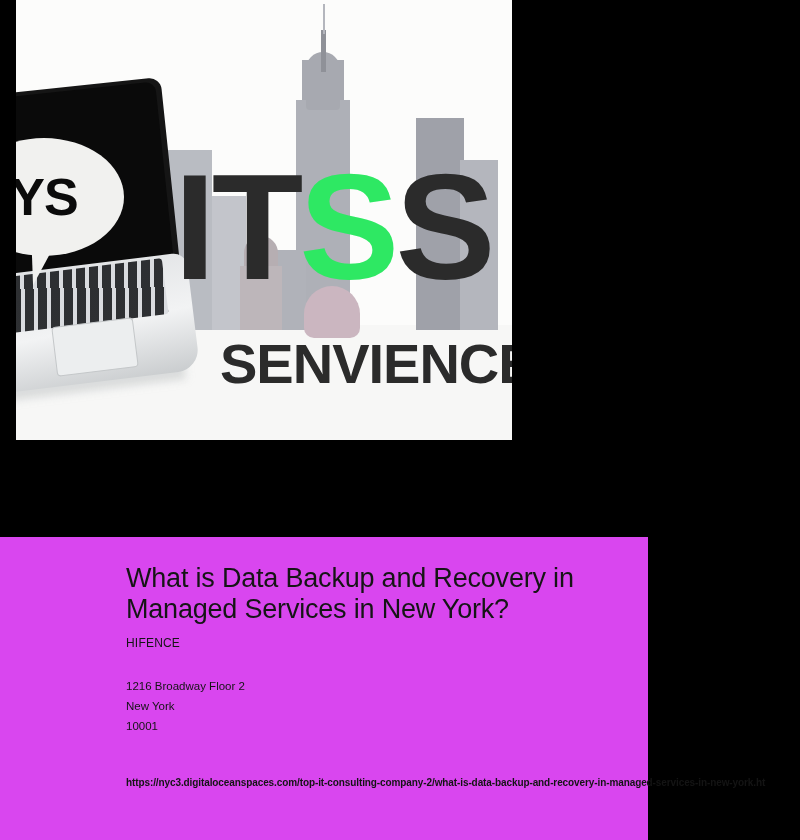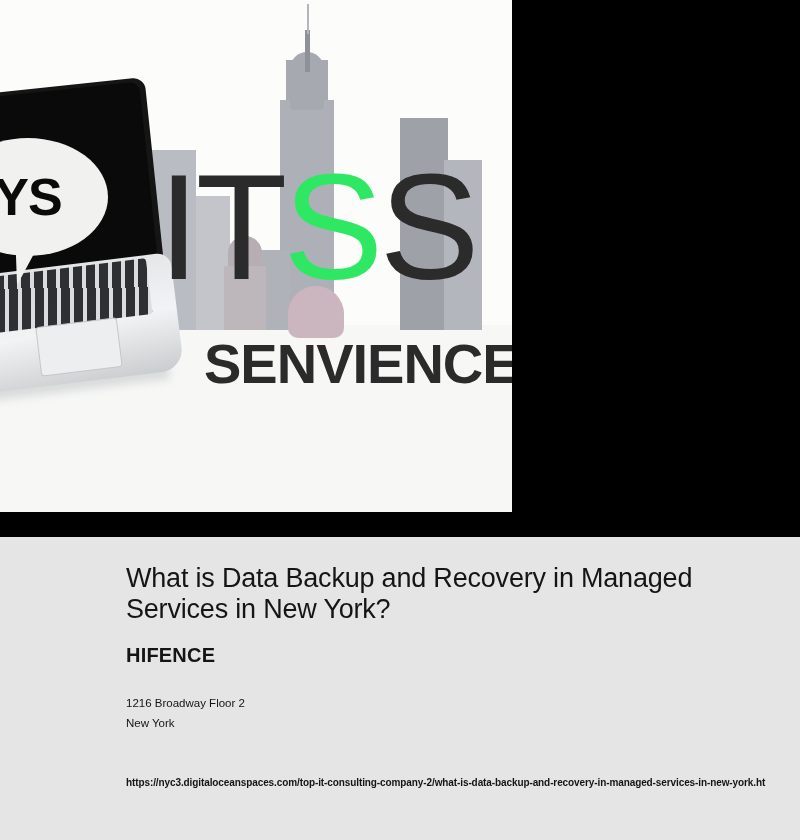--- a/index.html
+++ b/index.html
@@ -31,24 +31,24 @@
     top: 0;
     width: 800px;
     height: 537px;
     background: #000000;
     overflow: hidden;
   }
 
   
   .hero-photo {
     position: absolute;
-    left: 0;
+    left: 16px;
     top: 0;
     width: 512px;
-    height: 512px;
+    height: 440px;
     background: #fbfbfa;
     overflow: hidden;
   }
 
   
   .photo-sky {
     position: absolute;
     left: 0; top: 0;
     width: 512px; height: 330px;
     background: #fcfcfb;
@@ -201,21 +201,21 @@
     letter-spacing: -1px;
     font-family: "Liberation Sans", sans-serif;
   }
 
   
   .word-top {
     position: absolute;
     left: 158px;
     top: 152px;
     font-size: 150px;
-    font-weight: 400;
+    font-weight: 700;
     line-height: 1;
     letter-spacing: -4px;
     white-space: nowrap;
     font-family: "Liberation Sans", sans-serif;
   }
   .word-top .dk { color: #2b2b2b; }
   .word-top .gn { color: #2ee863; }
 
   .word-bottom {
     position: absolute;
@@ -243,46 +243,46 @@
     left: 0; top: 512px;
     width: 800px; height: 25px;
     background: #000000;
   }
 
   
   .content {
     position: absolute;
     left: 0;
     top: 537px;
-    width: 800px;
+    width: 648px;
     height: 303px;
-    background: #e5e5e5;
+    background: #d946ef;
   }
 
   .content-inner {
     position: absolute;
     left: 126px;
     top: 26px;
     right: 0;
   }
 
   .article-title {
     font-size: 27px;
     font-weight: 400;
     line-height: 1.15;
     color: #151515;
     max-width: 575px;
     letter-spacing: -0.2px;
     font-family: "Liberation Sans", sans-serif;
   }
 
   .brand {
-    margin-top: 19px;
-    font-size: 20px;
-    font-weight: 700;
+    margin-top: 11px;
+    font-size: 12px;
+    font-weight: 400;
     color: #151515;
     letter-spacing: 0.2px;
   }
 
   .contact {
     margin-top: 26px;
     font-size: 11.5px;
     line-height: 1.75;
     color: #141414;
   }
@@ -352,20 +352,21 @@
   <div class="content">
     <div class="content-inner">
 
       <div class="article-title">What is Data Backup and Recovery in Managed Services in New York?</div>
 
       <div class="brand">HIFENCE</div>
 
       <div class="contact">
         <div>1216 Broadway Floor 2</div>
         <div>New York</div>
+        <div>10001</div>
       </div>
 
     </div>
 
     <div class="source-url">https://nyc3.digitaloceanspaces.com/top-it-consulting-company-2/what-is-data-backup-and-recovery-in-managed-services-in-new-york.ht</div>
   </div>
 
 </div>
 
 </body></html>

